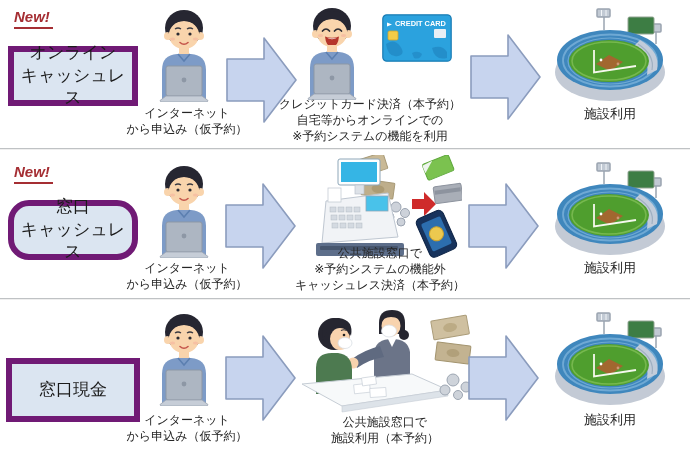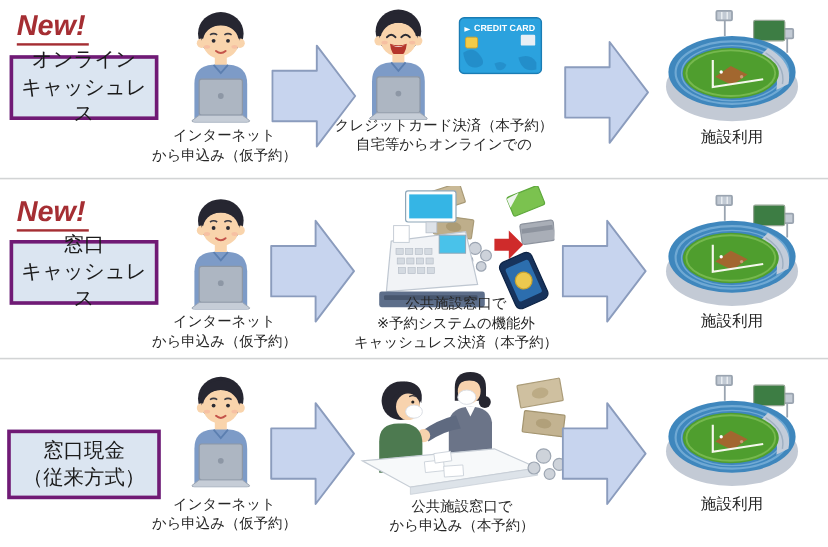--- a/index.html
+++ b/index.html
@@ -5,26 +5,26 @@
   html,body{margin:0;padding:0;background:#fff;}
   body{
     width:690px;height:456px;overflow:hidden;position:relative;
     font-family:"Liberation Sans","DejaVu Sans",sans-serif;color:#222;
   }
   .flow-row{position:relative;width:690px;height:148px;background:#fff;}
   .flow-row.last{height:156px;border-radius:22px;}
   .row-divider{margin:0;border:none;border-top:1px solid #bfc2c4;border-bottom:1px solid #efefef;height:0;}
   .new-badge{
     position:absolute;left:14px;top:9px;
-    font-size:24px;font-weight:bold;font-style:italic;color:#a52e33;
+    font-size:15px;font-weight:bold;font-style:italic;color:#a52e33;
     display:inline-block;border-bottom:2px solid #a52e33;padding:0 3px 1px 0;line-height:1.1;
   }
   .method-box{
     position:absolute;left:8px;width:118px;
-    background:#dbe5f1;border:3px solid #701a75;
+    background:#dbe5f1;border:6px solid #701a75;
     display:flex;flex-direction:column;justify-content:center;align-items:center;
     font-size:17px;line-height:1.32;color:#1b1b1b;text-align:center;
   }
   .caption{
     position:absolute;text-align:center;font-size:12px;line-height:1.34;color:#262626;white-space:nowrap;
   }
   .caption.big{font-size:13px;}
   .abs{position:absolute;}
   svg{display:block;}
 </style>
@@ -227,35 +227,36 @@
     <path d="M50 34 q10 -4 15 4 l0 6 q-12 3 -15 -10" fill="#2289c4" opacity="0.8"></path>
     <path d="M30 39 q6 -3 10 1 q-2 6 -8 4 z" fill="#2289c4" opacity="0.7"></path>
     <path d="M5 8.5 l5 2 -5 2 z" fill="#fff"></path>
     <text x="38.5" y="12" font-size="7.4" font-weight="bold" fill="#ffffff" text-anchor="middle">CREDIT CARD</text>
     <rect x="6" y="17" width="10" height="9" rx="1.5" fill="#f3cc48" stroke="#cfa42e" stroke-width="0.8"></rect>
     <rect x="52" y="15" width="12" height="9" rx="1" fill="#e9eff5"></rect>
   </svg>
   <div class="caption" style="left:255px;top:96px;width:230px;">
     <div>クレジットカード決済（本予約）</div>
     <div>自宅等からオンラインでの</div>
+    <div>※予約システムの機能を利用</div>
   </div>
   <svg class="abs" style="left:470px;top:32px;" width="72" height="90">
       <use href="#sym-arrow"></use>
     </svg>
   <svg class="abs" style="left:552px;top:8px;" width="116" height="96">
       <use href="#sym-stadium"></use>
     </svg>
   <div class="caption big" style="left:552px;top:105px;width:116px;">施設利用</div>
 </div>
 
 <hr class="row-divider">
 
 <div class="flow-row">
   <div class="new-badge" style="top:14px;">New!</div>
-  <div class="method-box" style="top:50px;height:48px;">
+  <div class="method-box" style="top:50px;height:48px;border-radius:21px;">
     <div>窓口</div>
     <div>キャッシュレス</div>
   </div>
   <svg class="abs" style="left:152px;top:14px;" width="64" height="94">
       <use href="#sym-person"></use>
     </svg>
   <div class="caption" style="left:122px;top:110px;width:130px;">
     <div>インターネット</div>
     <div>から申込み（仮予約）</div>
   </div>
@@ -277,38 +278,37 @@
       <use href="#sym-stadium"></use>
     </svg>
   <div class="caption big" style="left:552px;top:109px;width:116px;">施設利用</div>
 </div>
 
 <hr class="row-divider">
 
 <div class="flow-row last">
   <div class="method-box" style="top:58px;height:52px;left:6px;width:122px;">
     <div>窓口現金</div>
-    <div>（従来方式）</div>
   </div>
   <svg class="abs" style="left:152px;top:12px;" width="64" height="94">
       <use href="#sym-person"></use>
     </svg>
   <div class="caption" style="left:122px;top:112px;width:130px;">
     <div>インターネット</div>
     <div>から申込み（仮予約）</div>
   </div>
   <svg class="abs" style="left:225px;top:33px;" width="72" height="90">
       <use href="#sym-arrow"></use>
     </svg>
   <svg class="abs" style="left:296px;top:8px;" width="188" height="112">
       <use href="#sym-counter"></use>
     </svg>
   <div class="caption" style="left:265px;top:114px;width:240px;">
     <div>公共施設窓口で</div>
-    <div>から申込み（本予約）</div>
+    <div>施設利用（本予約）</div>
   </div>
   <svg class="abs" style="left:468px;top:33px;" width="72" height="90">
       <use href="#sym-arrow"></use>
     </svg>
   <svg class="abs" style="left:552px;top:12px;" width="116" height="96">
       <use href="#sym-stadium"></use>
     </svg>
   <div class="caption big" style="left:552px;top:111px;width:116px;">施設利用</div>
 </div>
 

